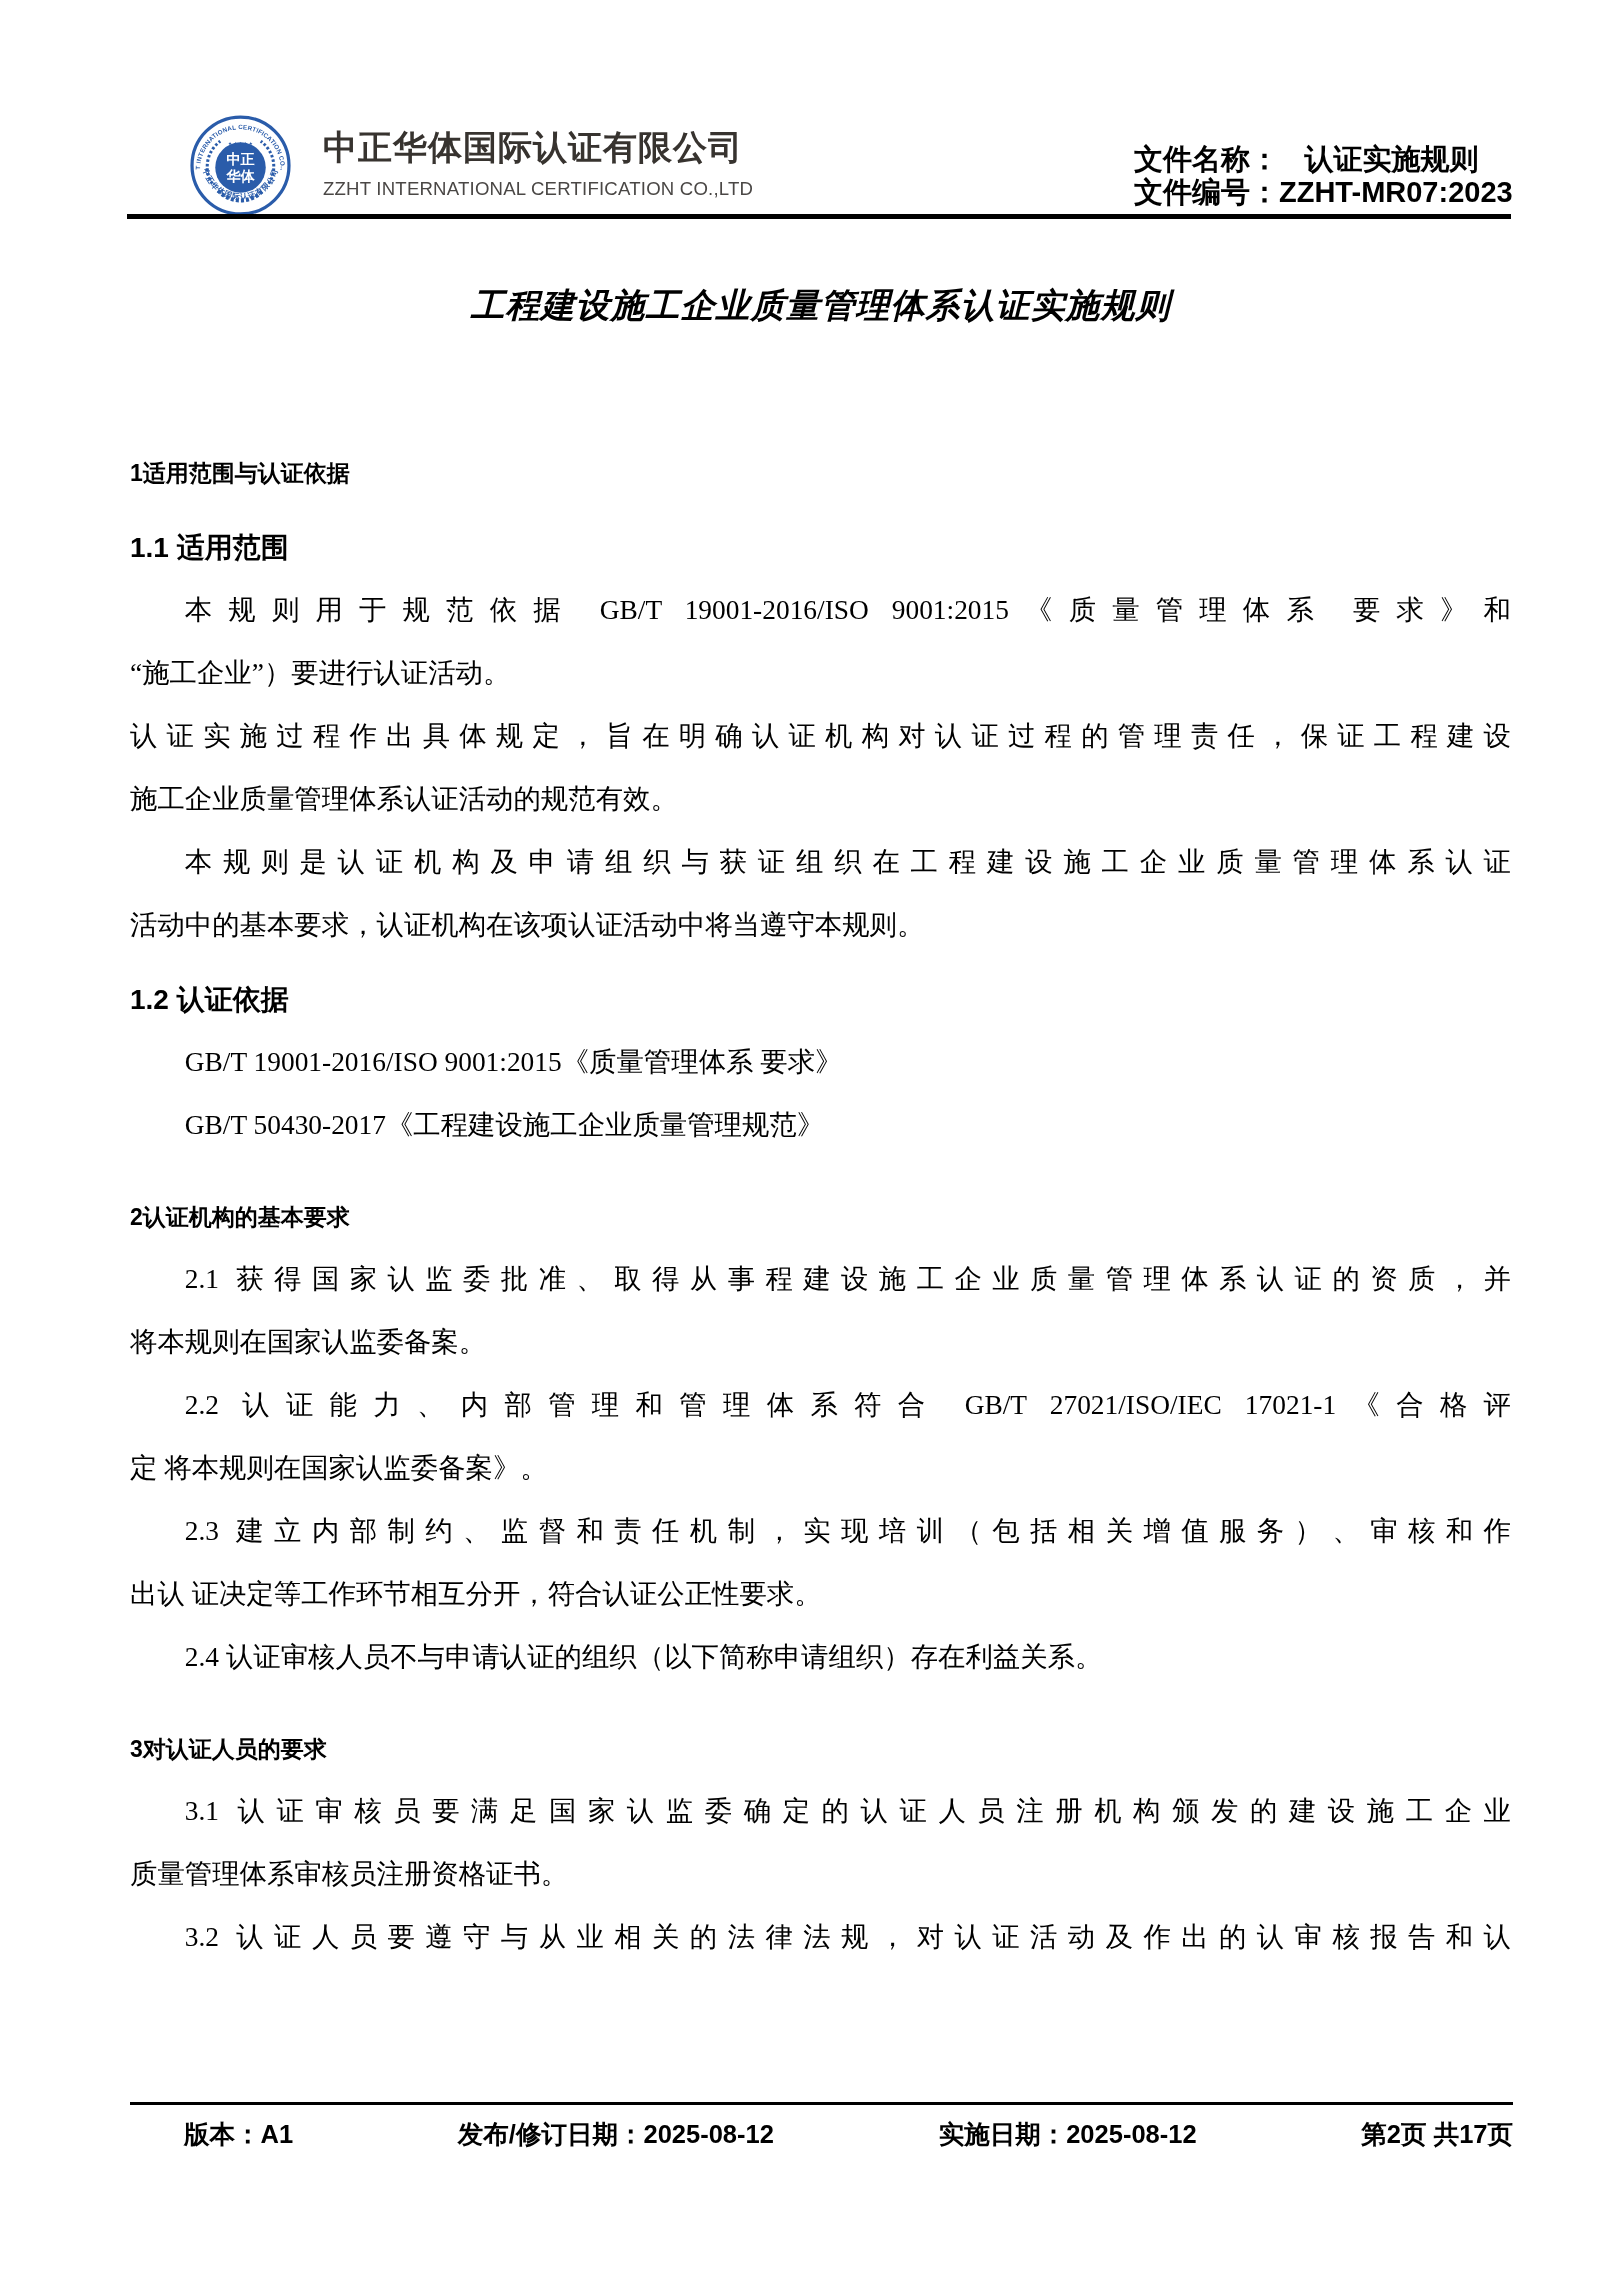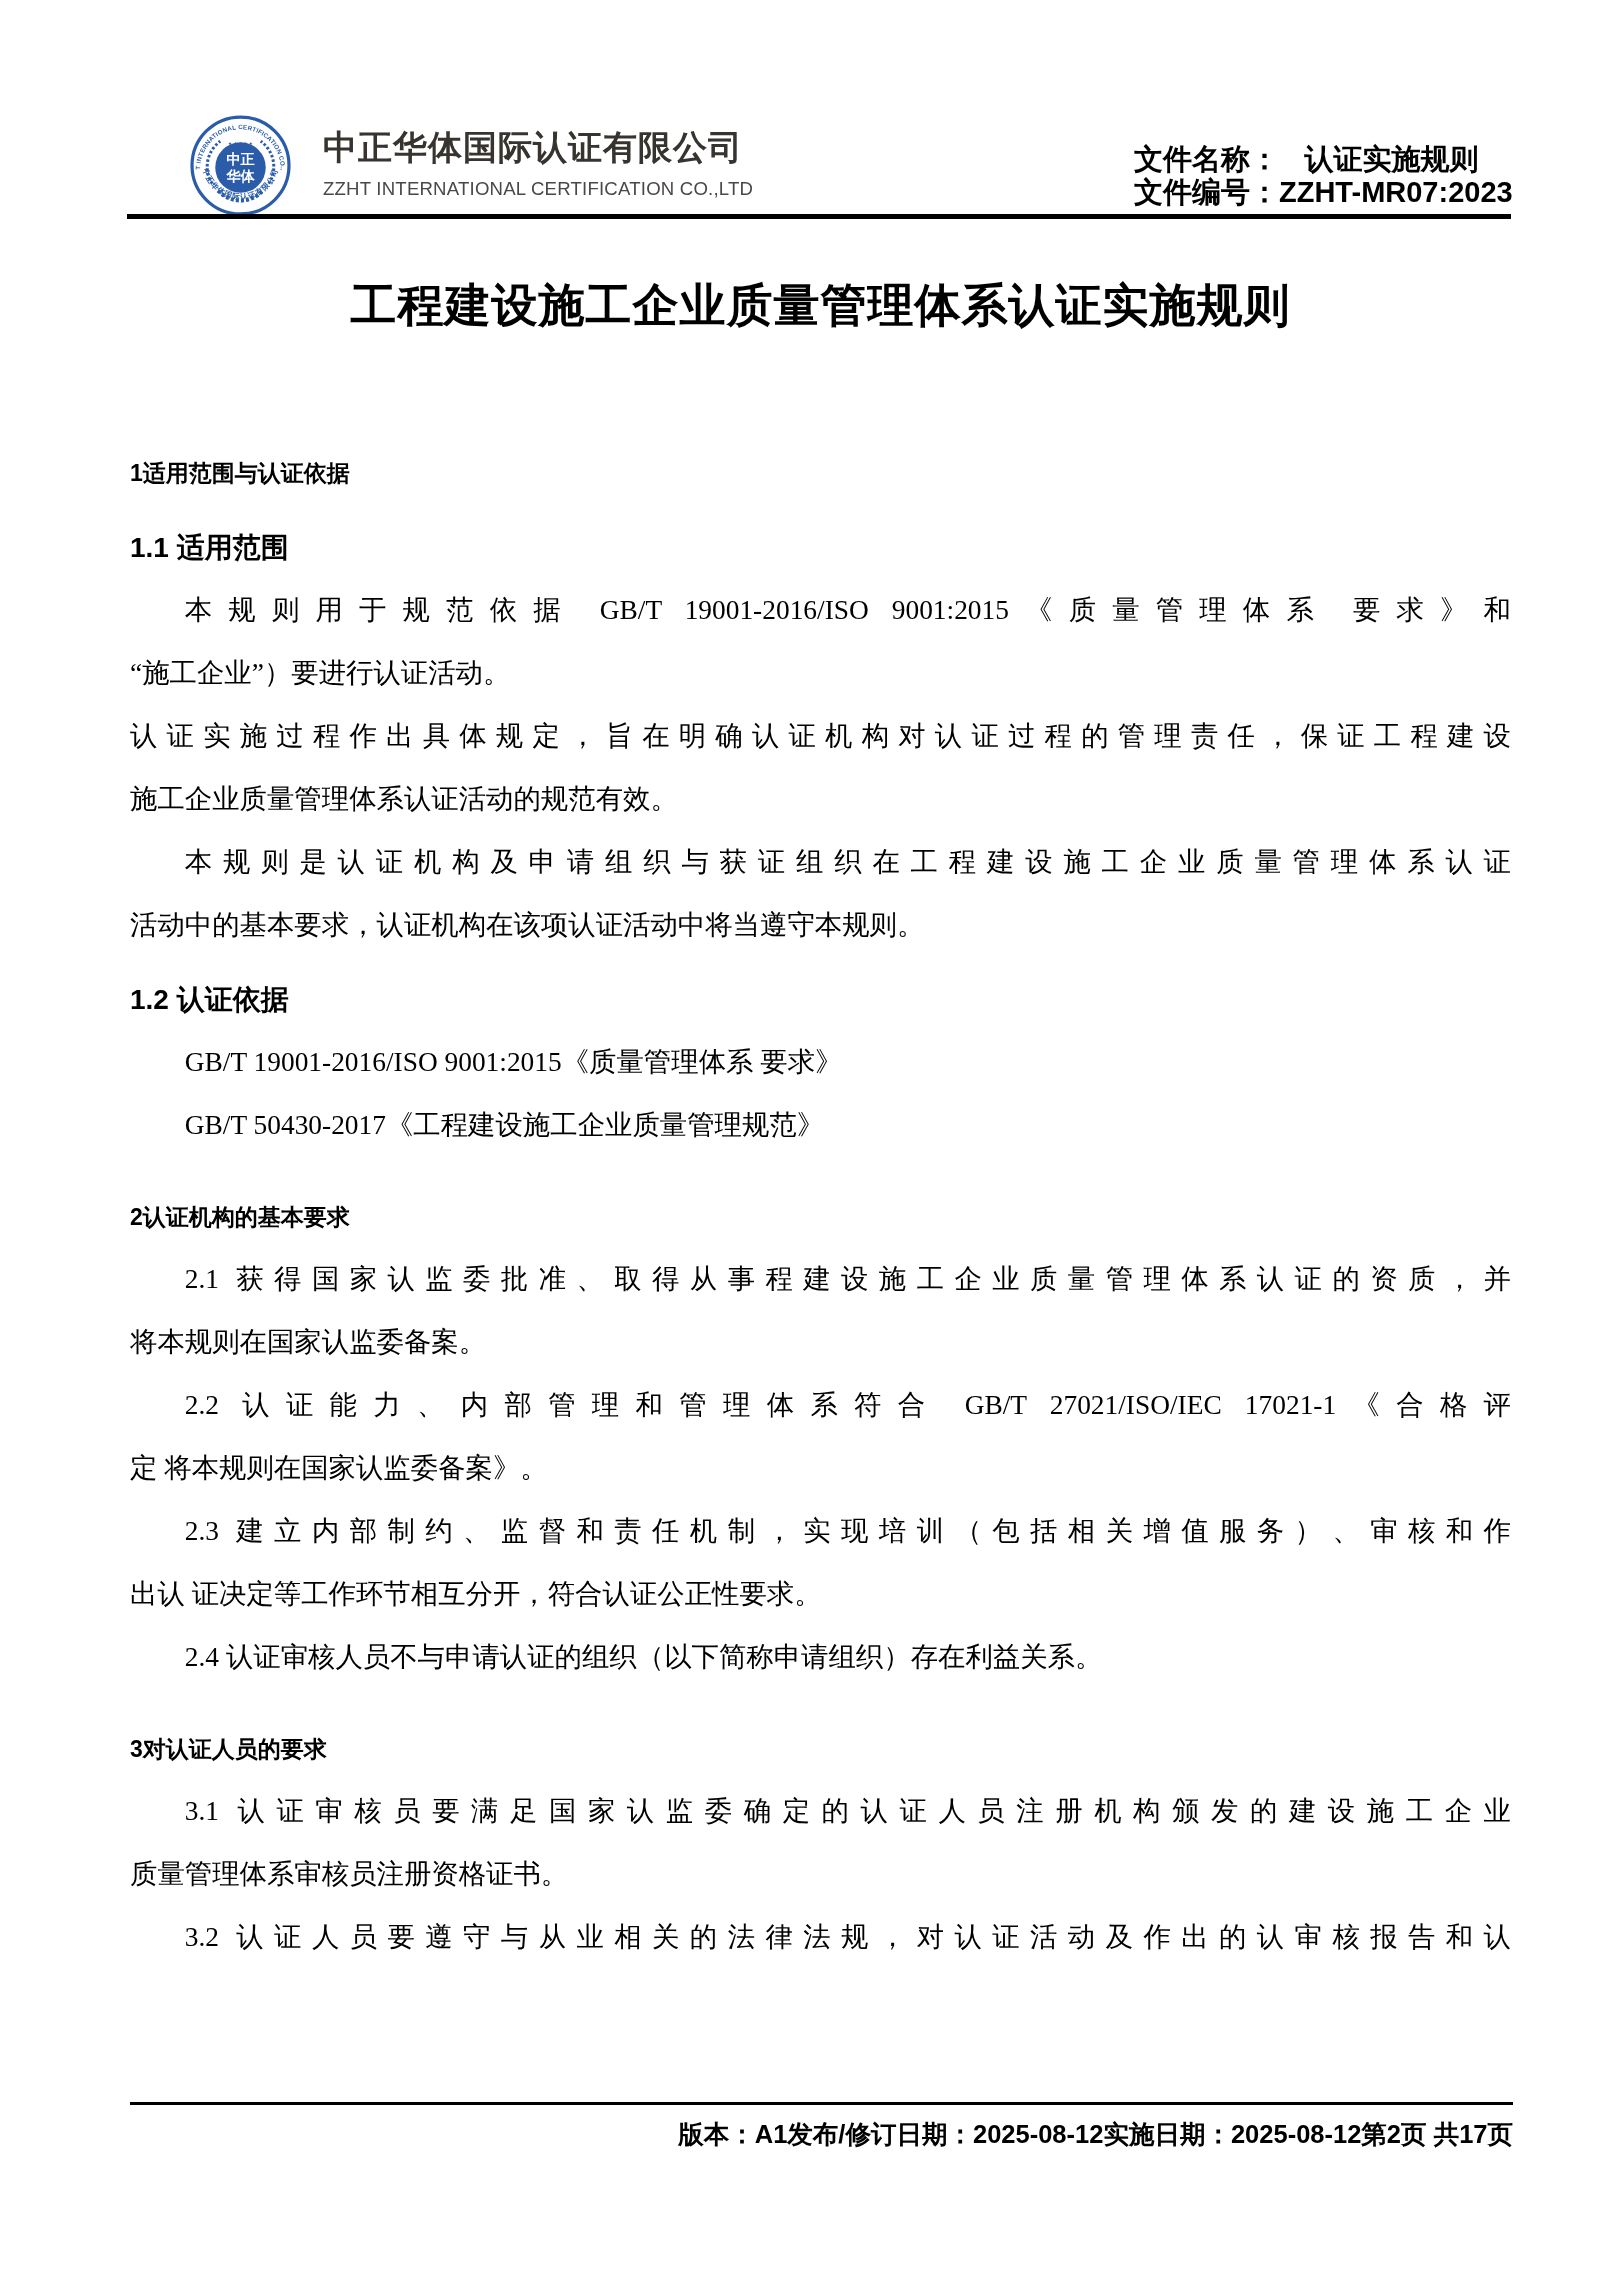--- a/index.html
+++ b/index.html
@@ -18,31 +18,31 @@
   .header-rule { position:absolute; left:127px; right:110px; top:214px; height:4.9px; background:#000; }
   .logo { position:absolute; left:190px; top:115px; width:101px; height:101px; }
   .company { position:absolute; left:323px; top:125px; font-family:"Liberation Sans","DejaVu Sans",sans-serif; }
   .company-cn { font-size:34px; font-weight:bold; color:#37332f; letter-spacing:1px; white-space:nowrap; }
   .company-en { font-size:18.6px; color:#4a4745; margin-top:6.9px; letter-spacing:0.2px; white-space:nowrap; }
   .docinfo { position:absolute; left:1134px; top:143px; font-weight:bold; font-size:29px; line-height:33px; font-family:"Liberation Sans","DejaVu Sans",sans-serif; white-space:nowrap; }
   .docinfo .gap { display:inline-block; width:25.5px; }
 
   
   .content { padding:0 110px 0 130px; }
-  .doc-title { font-size:46px; line-height:62px; font-weight:bold; text-align:center; margin-top:55px; font-family:"Liberation Sans","DejaVu Sans",sans-serif; letter-spacing:1px; }
+  .doc-title { font-size:34px; line-height:62px; font-weight:bold; text-align:center; margin-top:55px; font-family:"Liberation Sans","DejaVu Sans",sans-serif; letter-spacing:1px;font-style:italic; }
   .h1 { font-size:23px; line-height:62px; font-weight:bold; margin-top:29px; font-family:"Liberation Sans","DejaVu Sans",sans-serif; }
   .h1.first { margin-top:106px; }
   .h2 { font-size:28px; line-height:62px; font-weight:bold; margin-top:12.7px; font-family:"Liberation Sans","DejaVu Sans",sans-serif; }
   .line { font-size:27.4px; line-height:63px; white-space:nowrap; }
   .indent { text-indent:2em; }
   .full { white-space:normal; text-align:justify; text-align-last:justify; }
 
   
   .footer { position:absolute; left:130px; right:108px; top:2102px; border-top:3.9px solid #000; padding-top:11.8px; }
-  .footer-row { display:flex; justify-content:flex-end; padding-left:54px; font-weight:bold; font-size:25.5px; font-family:"Liberation Sans","DejaVu Sans",sans-serif; white-space:nowrap; }
+  .footer-row { display:flex; justify-content:space-between; padding-left:54px; font-weight:bold; font-size:25.5px; font-family:"Liberation Sans","DejaVu Sans",sans-serif; white-space:nowrap; }
 </style>
 </head>
 <body>
 
 <div class="page">
 
   <div class="header">
 
     <svg class="logo" viewBox="0 0 100 100" aria-hidden="true">
       <circle cx="50" cy="50" r="48" fill="#ffffff" stroke="#2a5caa" stroke-width="3.2"></circle>

